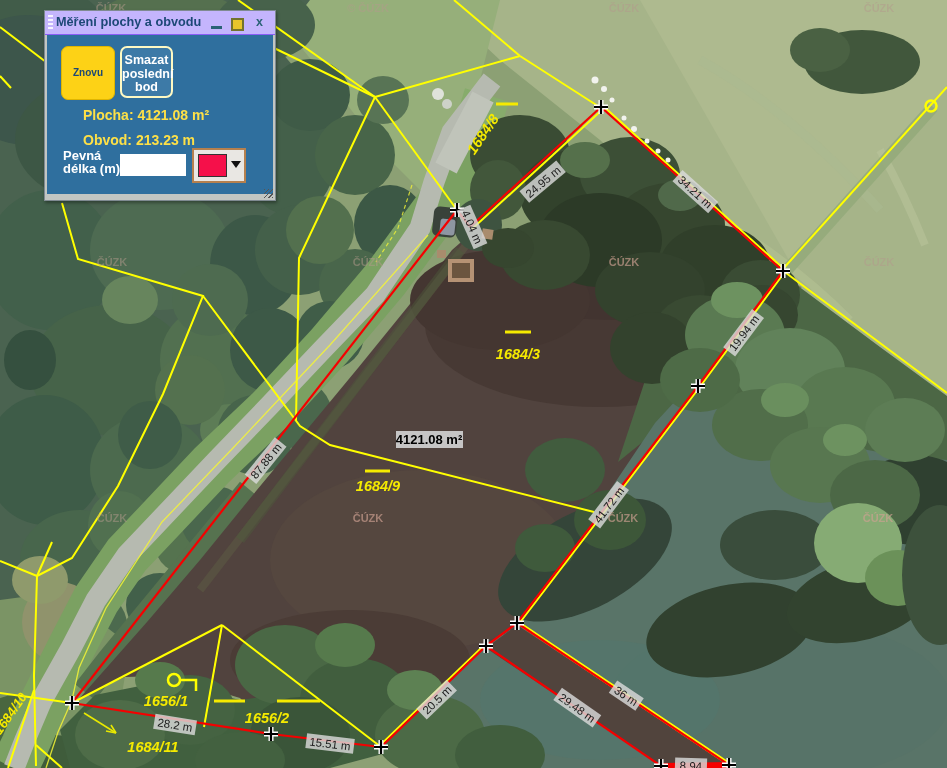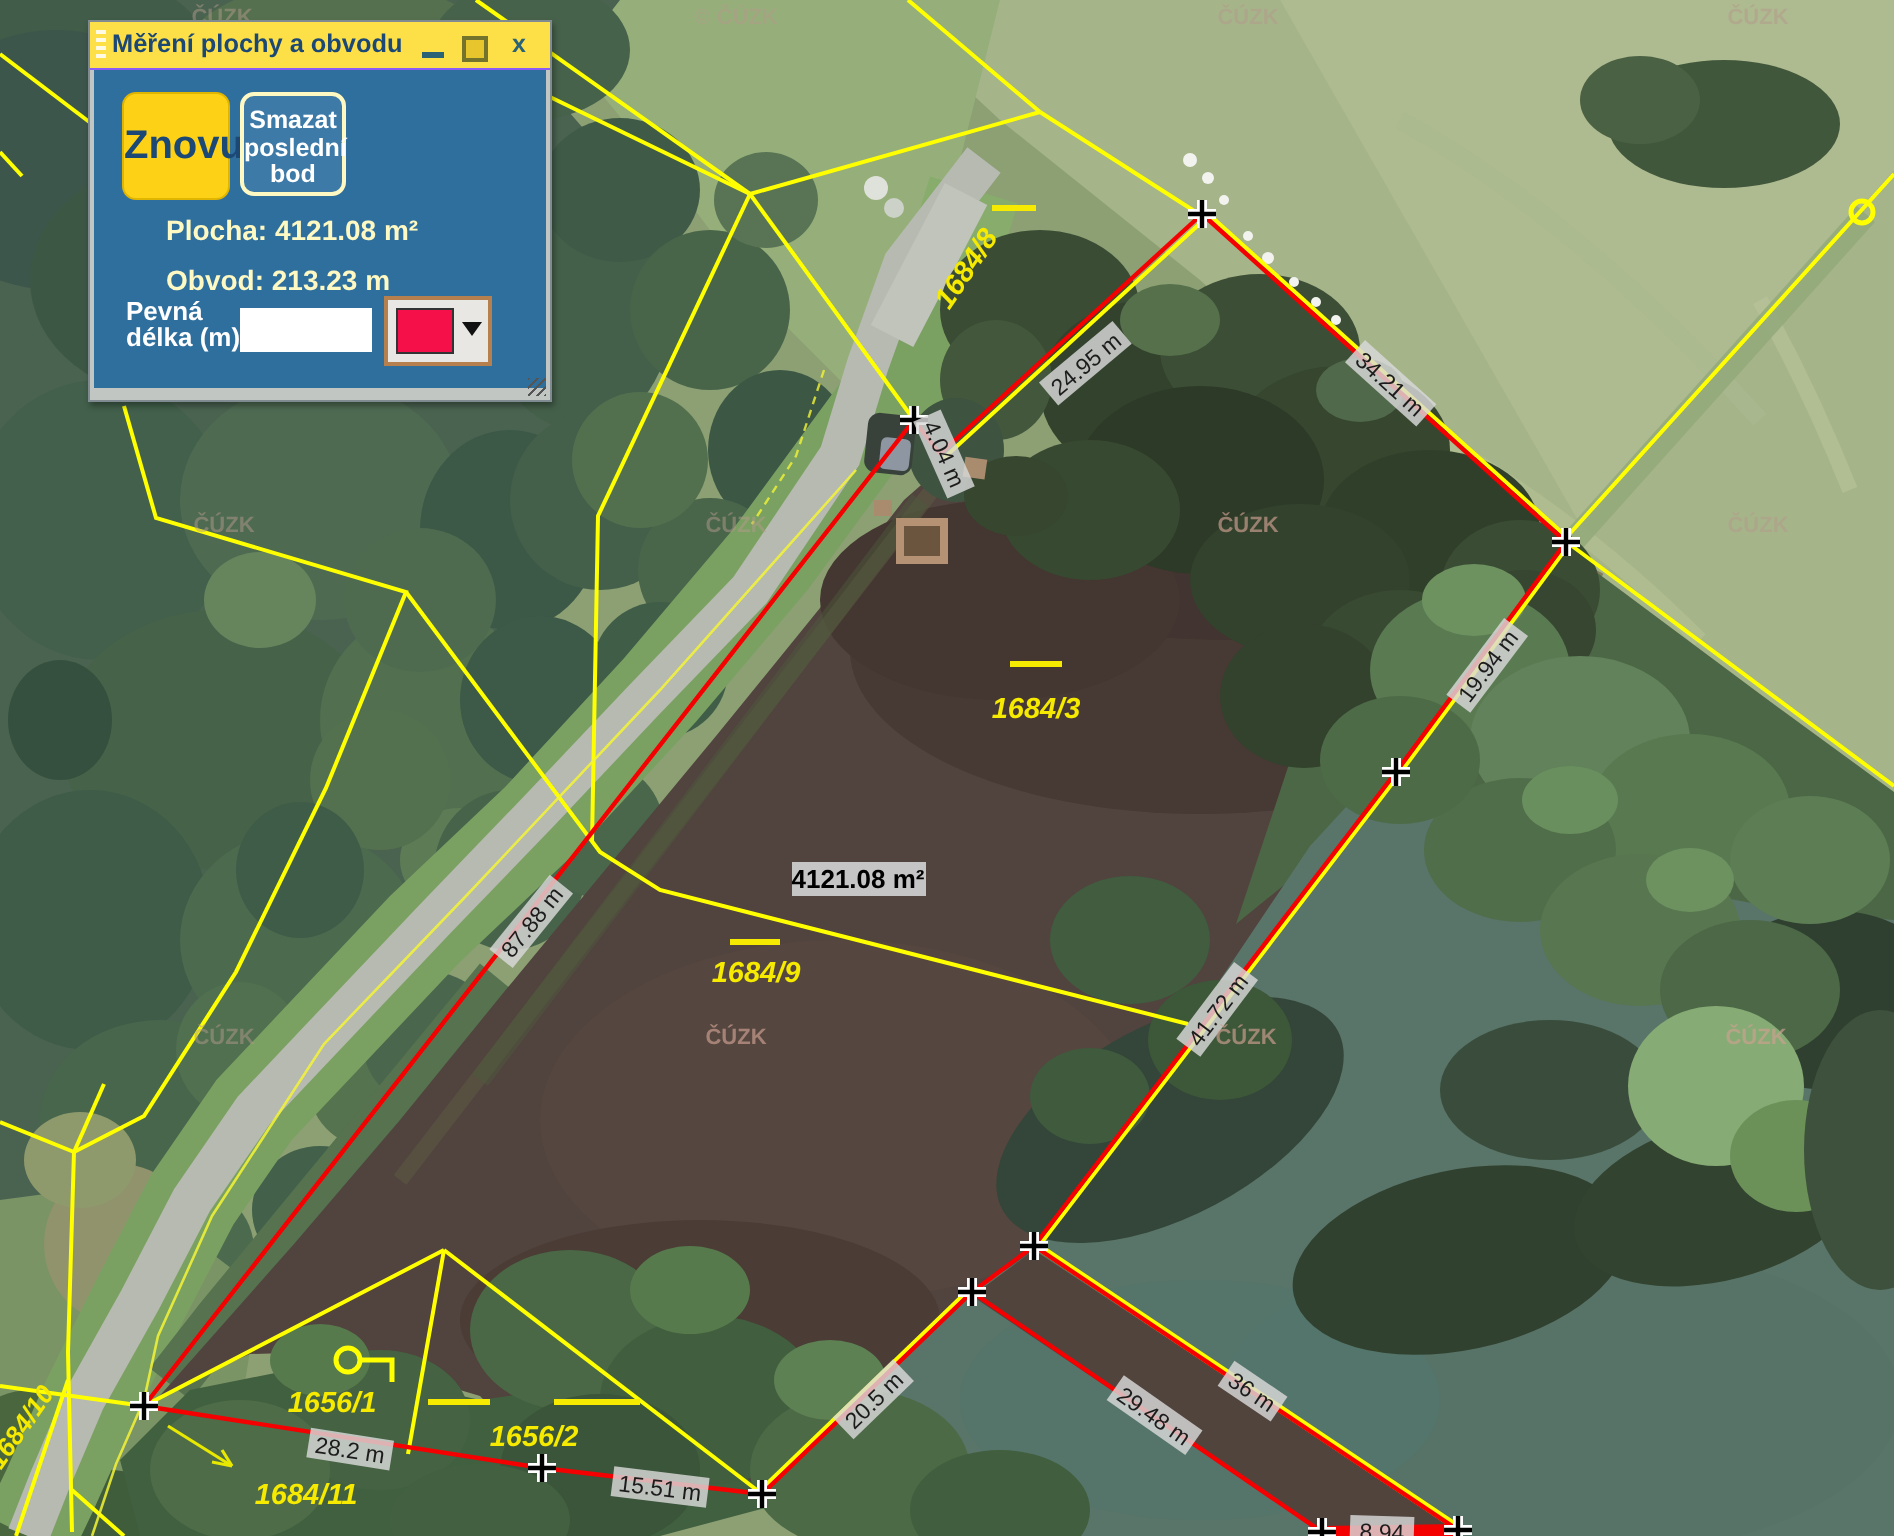--- a/index.html
+++ b/index.html
@@ -1,29 +1,29 @@
 <!DOCTYPE html>
 <html><head>
 <meta charset="utf-8">
 <style>
   html,body{margin:0;padding:0;background:#6f8a61;}
   #stage{position:relative;width:947px;height:768px;overflow:hidden;font-family:"Liberation Sans",sans-serif;}
   #map{position:absolute;left:0;top:0;}
   .win{position:absolute;left:44px;top:10px;width:230px;height:189px;background:#c2c6c2;border:1px solid #7f8a91;box-shadow:1px 2px 3px rgba(0,0,0,.35);}
-  .titlebar{position:relative;height:23px;background:#fde047;border-bottom:1px solid #8b5cf6;}
+  .titlebar{position:relative;height:23px;background:#c4b5fd;border-bottom:1px solid #8b5cf6;}
   .title-dots{position:absolute;left:3px;top:4px;width:5px;height:15px;background:repeating-linear-gradient(to bottom,#fff 0 2px,rgba(255,255,255,0) 2px 4px);opacity:.85;}
   .title-text{position:absolute;left:11px;top:4px;font-size:12.7px;font-weight:bold;color:#1c4876;letter-spacing:0;}
   .btn-min{position:absolute;right:53px;top:15px;width:11px;height:3px;background:#2a6276;}
   .btn-max{position:absolute;right:31px;top:7px;width:9px;height:9px;border:2px solid #73732c;background:#e7c52c;}
   .btn-close{position:absolute;right:12px;top:4px;font-size:12.5px;font-weight:bold;color:#2a6276;}
   .body{position:absolute;left:2px;top:24px;right:2px;height:159px;background:#2f6f9e;}
   .grip{position:absolute;right:2px;bottom:2px;width:9px;height:9px;background:repeating-linear-gradient(135deg,#555 0 1px,rgba(0,0,0,0) 1px 3px);}
-  .bznovu{position:absolute;left:14px;top:11px;width:52px;height:52px;background:#fdd216;border:1px solid #e0b500;border-radius:7px;color:#1c4876;font-weight:bold;font-size:20px;text-align:center;line-height:52px;}
+  .bznovu{position:absolute;left:14px;top:11px;width:52px;height:52px;background:#fdd216;border:1px solid #e0b500;border-radius:7px;color:#1c4876;font-weight:bold;font-size:10px;text-align:center;line-height:52px;}
   .bsmazat{position:absolute;left:73px;top:11px;width:53px;height:52px;background:#3d7aa7;border:2px solid #fef9c3;border-radius:7px;color:#fff;font-weight:bold;font-size:12.5px;text-align:center;line-height:13.5px;padding-top:6px;box-sizing:border-box;}
-  .tline{position:absolute;left:16px;color:#fef9c3;font-weight:bold;font-size:14px;padding-left:20px;}
+  .tline{position:absolute;left:16px;color:#fde047;font-weight:bold;font-size:14px;padding-left:20px;}
   .pevna{position:absolute;left:16px;top:114px;color:#fff;font-weight:bold;font-size:13px;line-height:13px;width:59px;}
   .inp{position:absolute;left:73px;top:119px;width:66px;height:22px;background:#fff;}
   .colorw{position:absolute;left:145px;top:113px;width:50px;height:31px;background:#e9e7e3;border:2px solid #b5804e;}
   .swatch{position:absolute;left:4px;top:4px;width:27px;height:21px;background:#f5104a;border:1px solid #333;}
   .caret{position:absolute;left:37px;top:11px;width:0;height:0;border-left:5px solid transparent;border-right:5px solid transparent;border-top:7px solid #111;}
 </style>
 </head>
 <body>
 <div id="stage">
 <svg id="map" width="947" height="768" viewBox="0 0 947 768" xmlns="http://www.w3.org/2000/svg">

